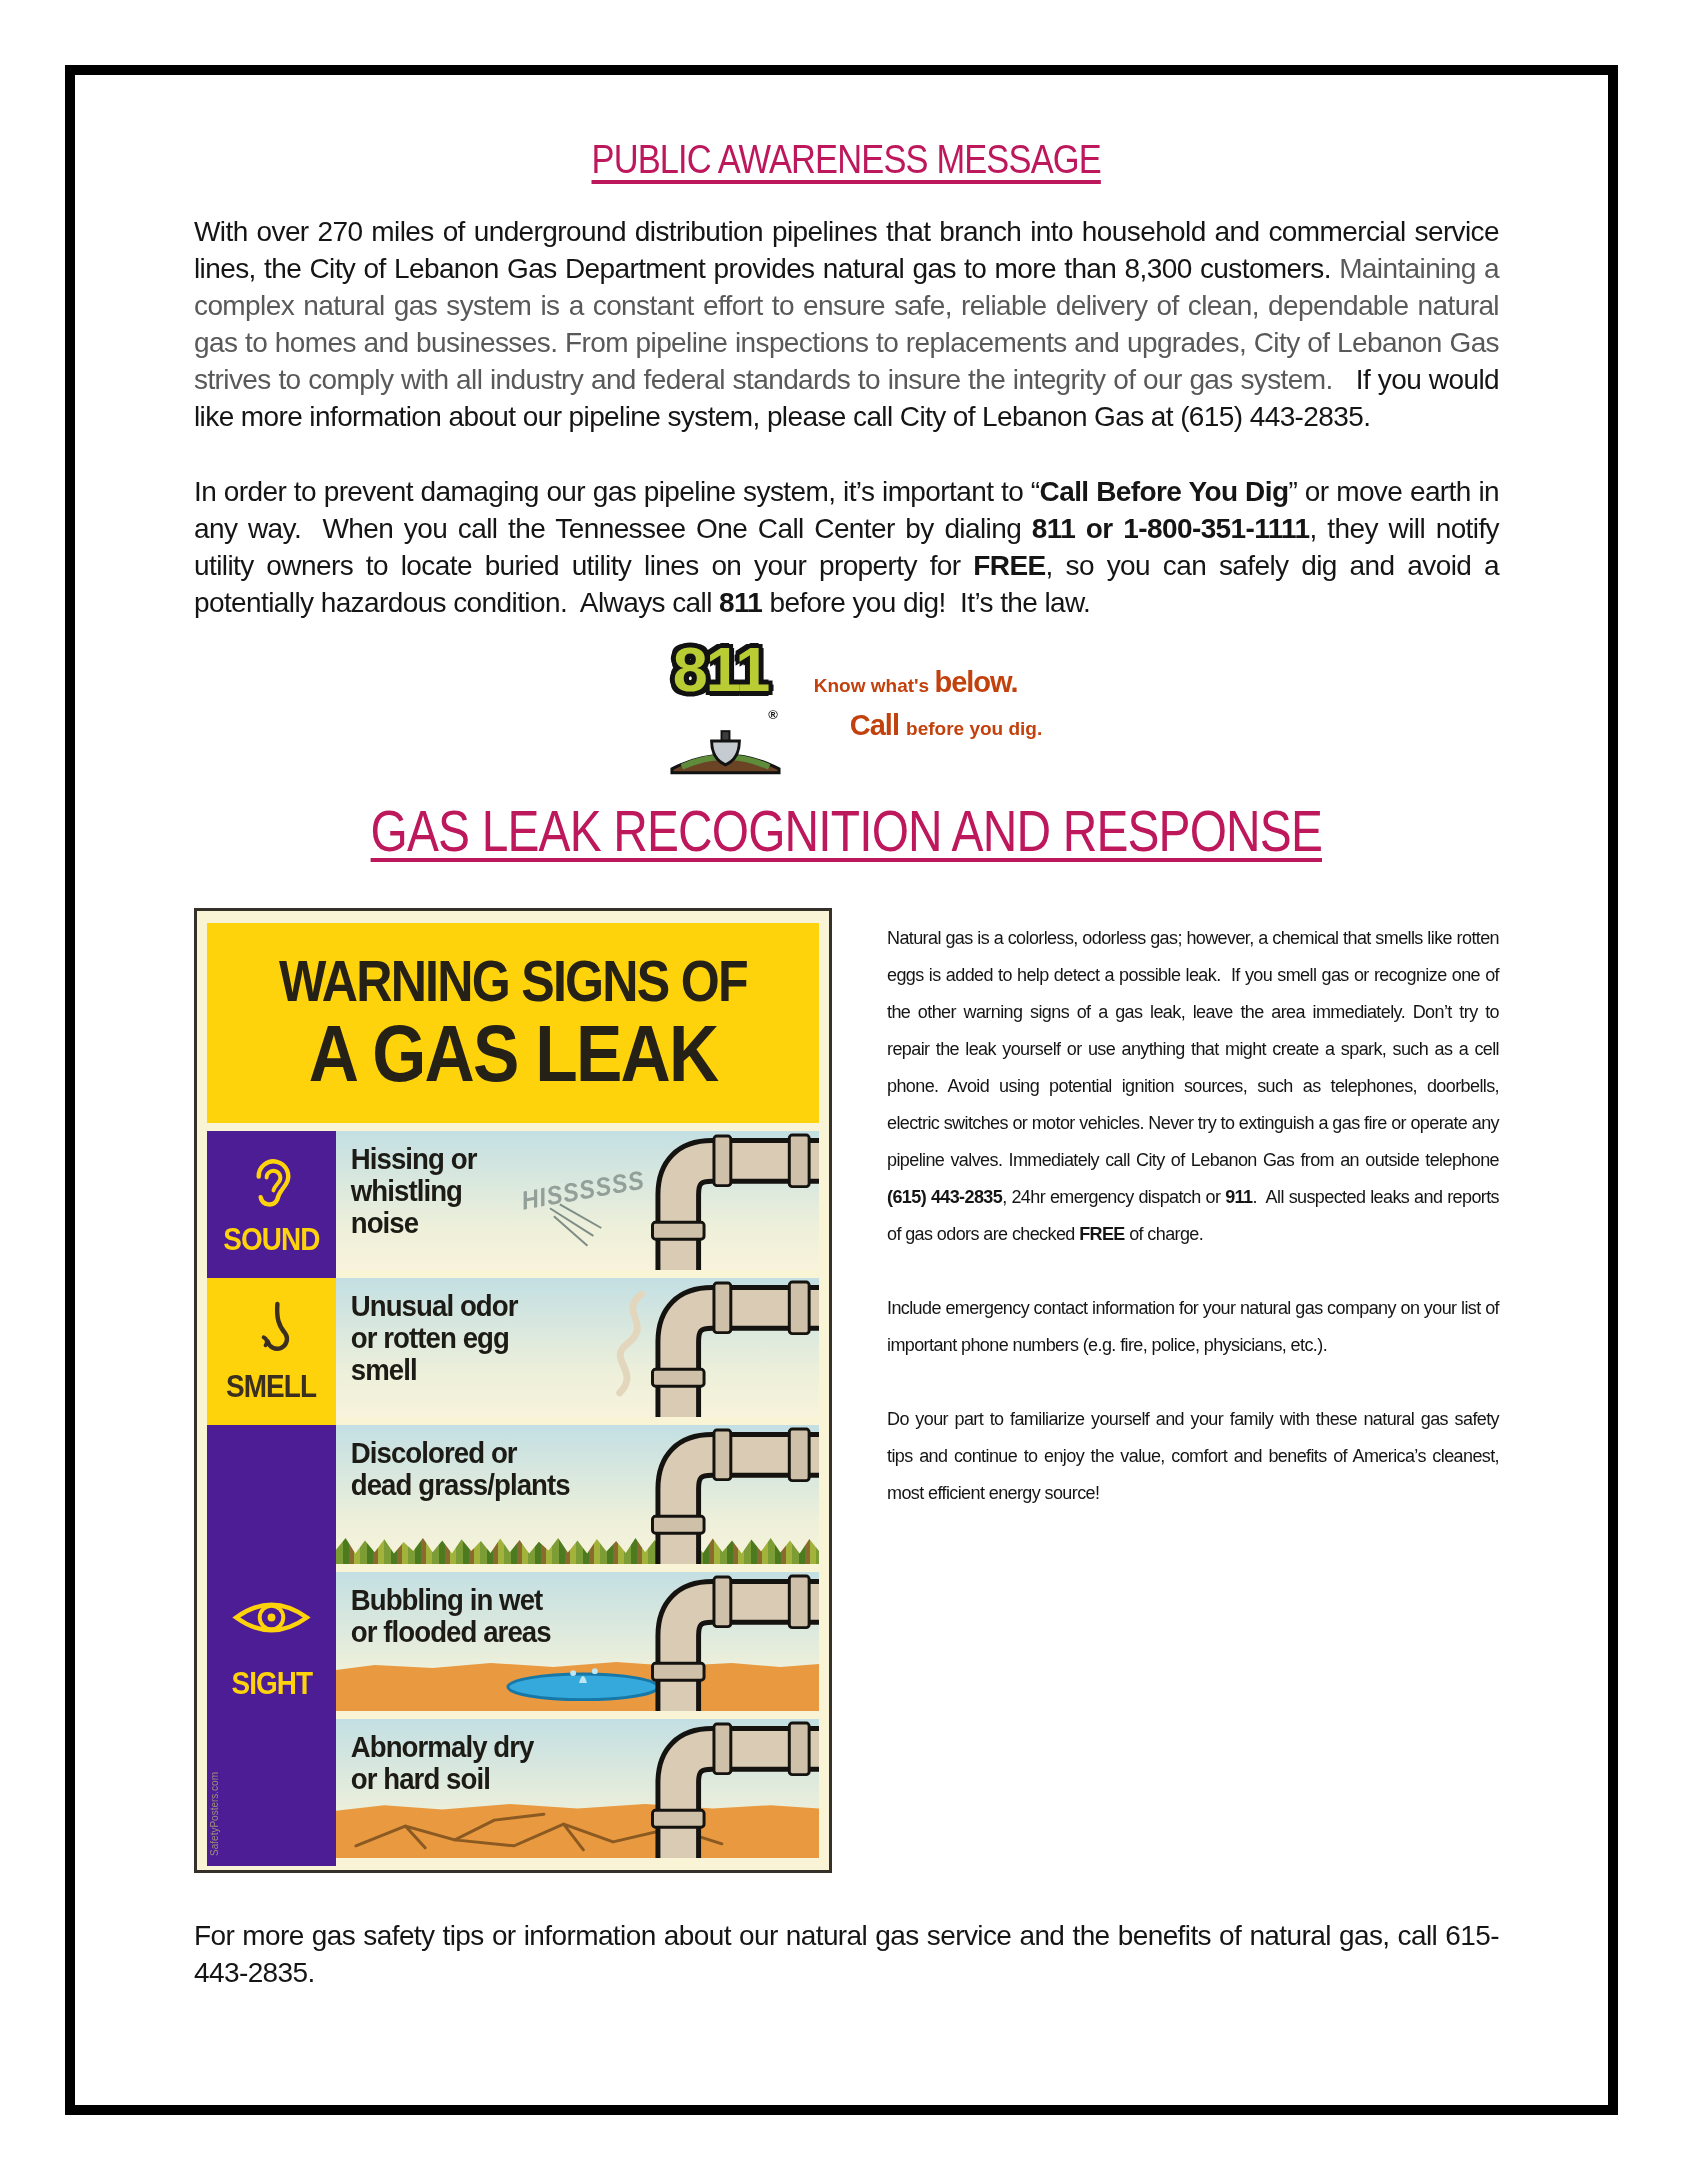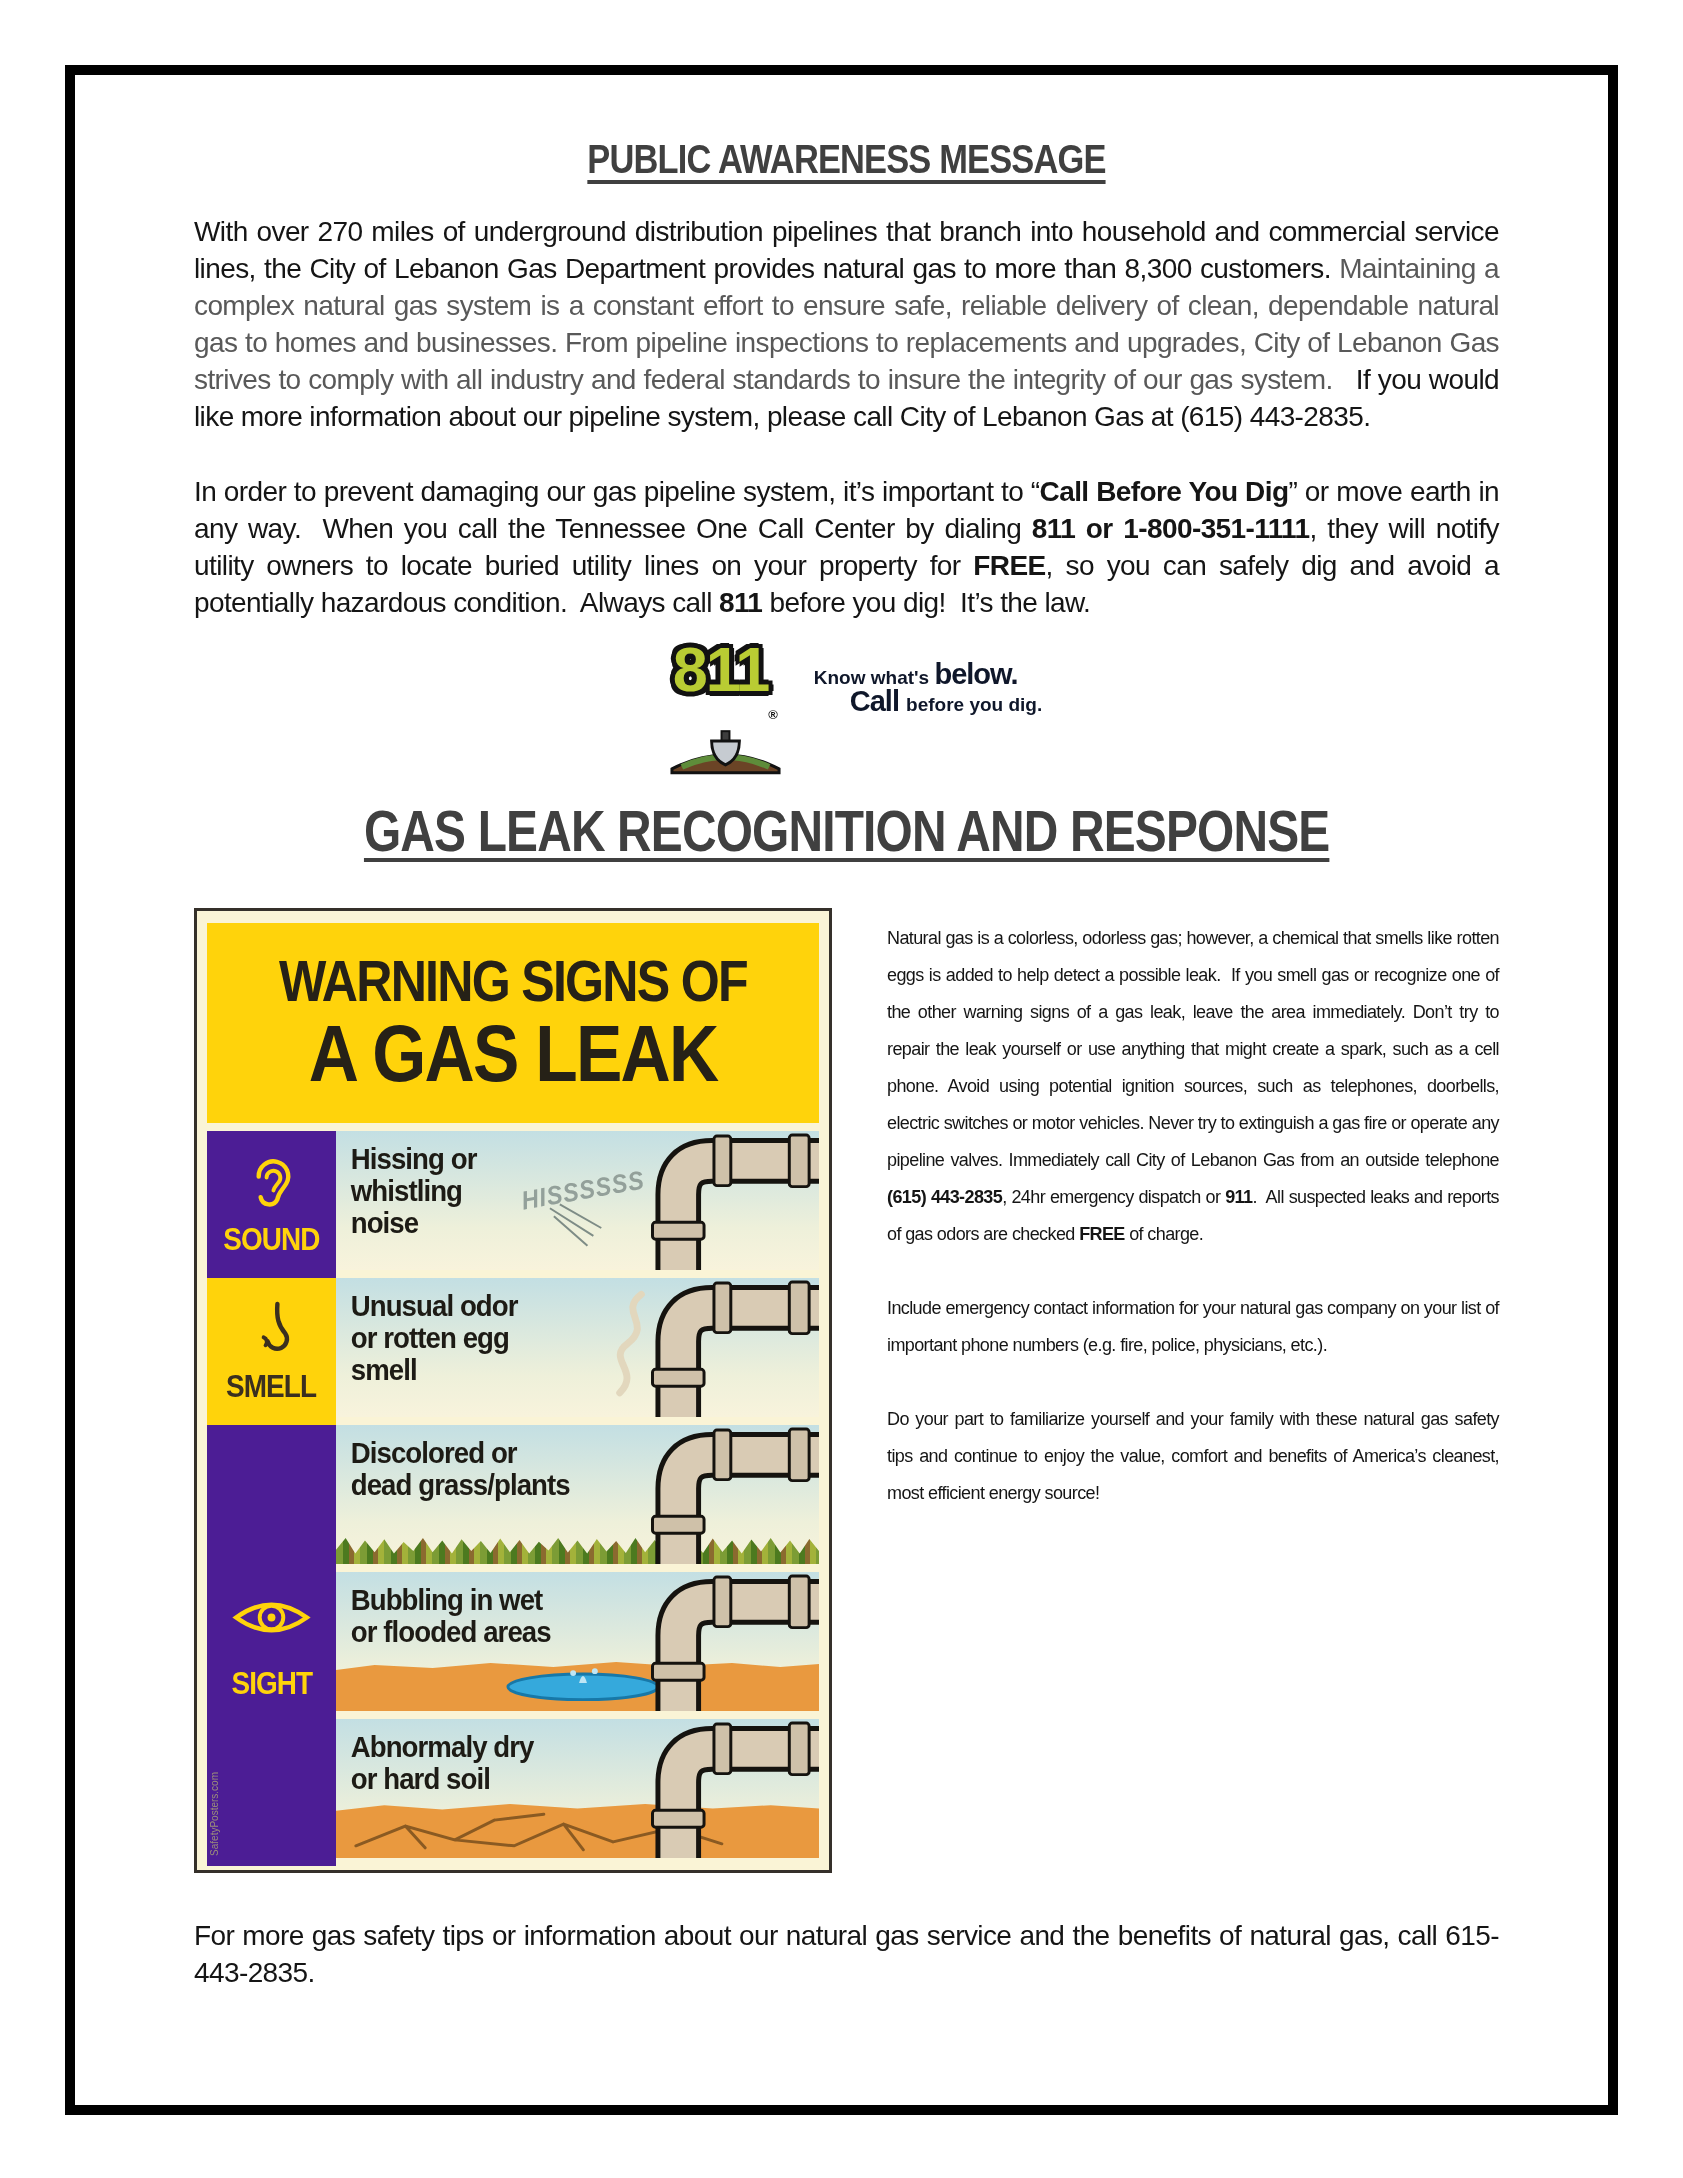--- a/index.html
+++ b/index.html
@@ -2,42 +2,42 @@
 <html><head>
 <meta charset="utf-8">
 <style>
   html,body { margin:0; padding:0; background:#888; }
   .sheet { position:relative; width:1683px; height:2178px; background:#ffffff;
            font-family:"Liberation Sans", sans-serif; color:#111; overflow:hidden; margin:0 auto; }
   .frame { position:absolute; left:65px; top:65px; right:65px; bottom:63px; border:10px solid #000; }
   .doc { position:absolute; left:194px; width:1305px; top:0; }
 
   
-  h1,h2 { margin:0; text-align:center; font-weight:bold; color:#404040; }
+  h1,h2 { margin:0; text-align:center; font-weight:normal; color:#be185d; }
   h1 { margin-top:136px; font-size:41px; }
   h2 { margin-top:46px; font-size:57px; }
   .cond { display:inline-block; transform:scaleX(0.84); letter-spacing:-1px;
           text-decoration:underline; text-decoration-thickness:4px; text-underline-offset:7px; }
 
   
   .body { font-size:28px; line-height:37px; letter-spacing:-0.6px; margin:0; color:#151515;
           text-align:justify; white-space:pre-wrap; }
   p.p-intro { margin-top:30px; }
   p.p-call  { margin-top:38px; }
   p.p-footer{ margin-top:44px; }
 
   
   .logo { margin-top:20px; display:flex; justify-content:center; align-items:flex-start; gap:14px; height:111px; }
   .logo-mark { position:relative; width:149px; text-align:center; }
   .num811 { font-size:63px; font-weight:bold; line-height:57px; color:#b9cc33; letter-spacing:-2px;
             text-shadow:-4px -4px 0 #121212,4px -4px 0 #121212,-4px 4px 0 #121212,4px 4px 0 #121212,
                         -5px 0 0 #121212,5px 0 0 #121212,0 -5px 0 #121212,0 5px 0 #121212; }
   .reg { font-size:13px; font-weight:bold; color:#121212; text-shadow:none; vertical-align:-28px; letter-spacing:0; }
   .logo-shovel { margin-top:-14px; }
-  .logo-text { padding-top:22px; color:#0f172a; line-height:23px; white-space:nowrap; }
+  .logo-text { padding-top:22px; color:#c2410c; line-height:38px; white-space:nowrap; }
   .lt-small { font-size:19px; font-weight:bold; }
   .lt-big   { font-size:29px; font-weight:bold; letter-spacing:-1px; }
   .lt-line2 { padding-left:36px; }
 
   
   .cols { display:flex; margin-top:44px; gap:55px; align-items:flex-start;justify-content:space-between; }
   .rightcol { flex:1; padding-top:12px; }
   .rightcol p { margin:0 0 37px 0; font-size:18px; line-height:37px; }
   .rightcol p:last-child { margin-bottom:0; }
 

